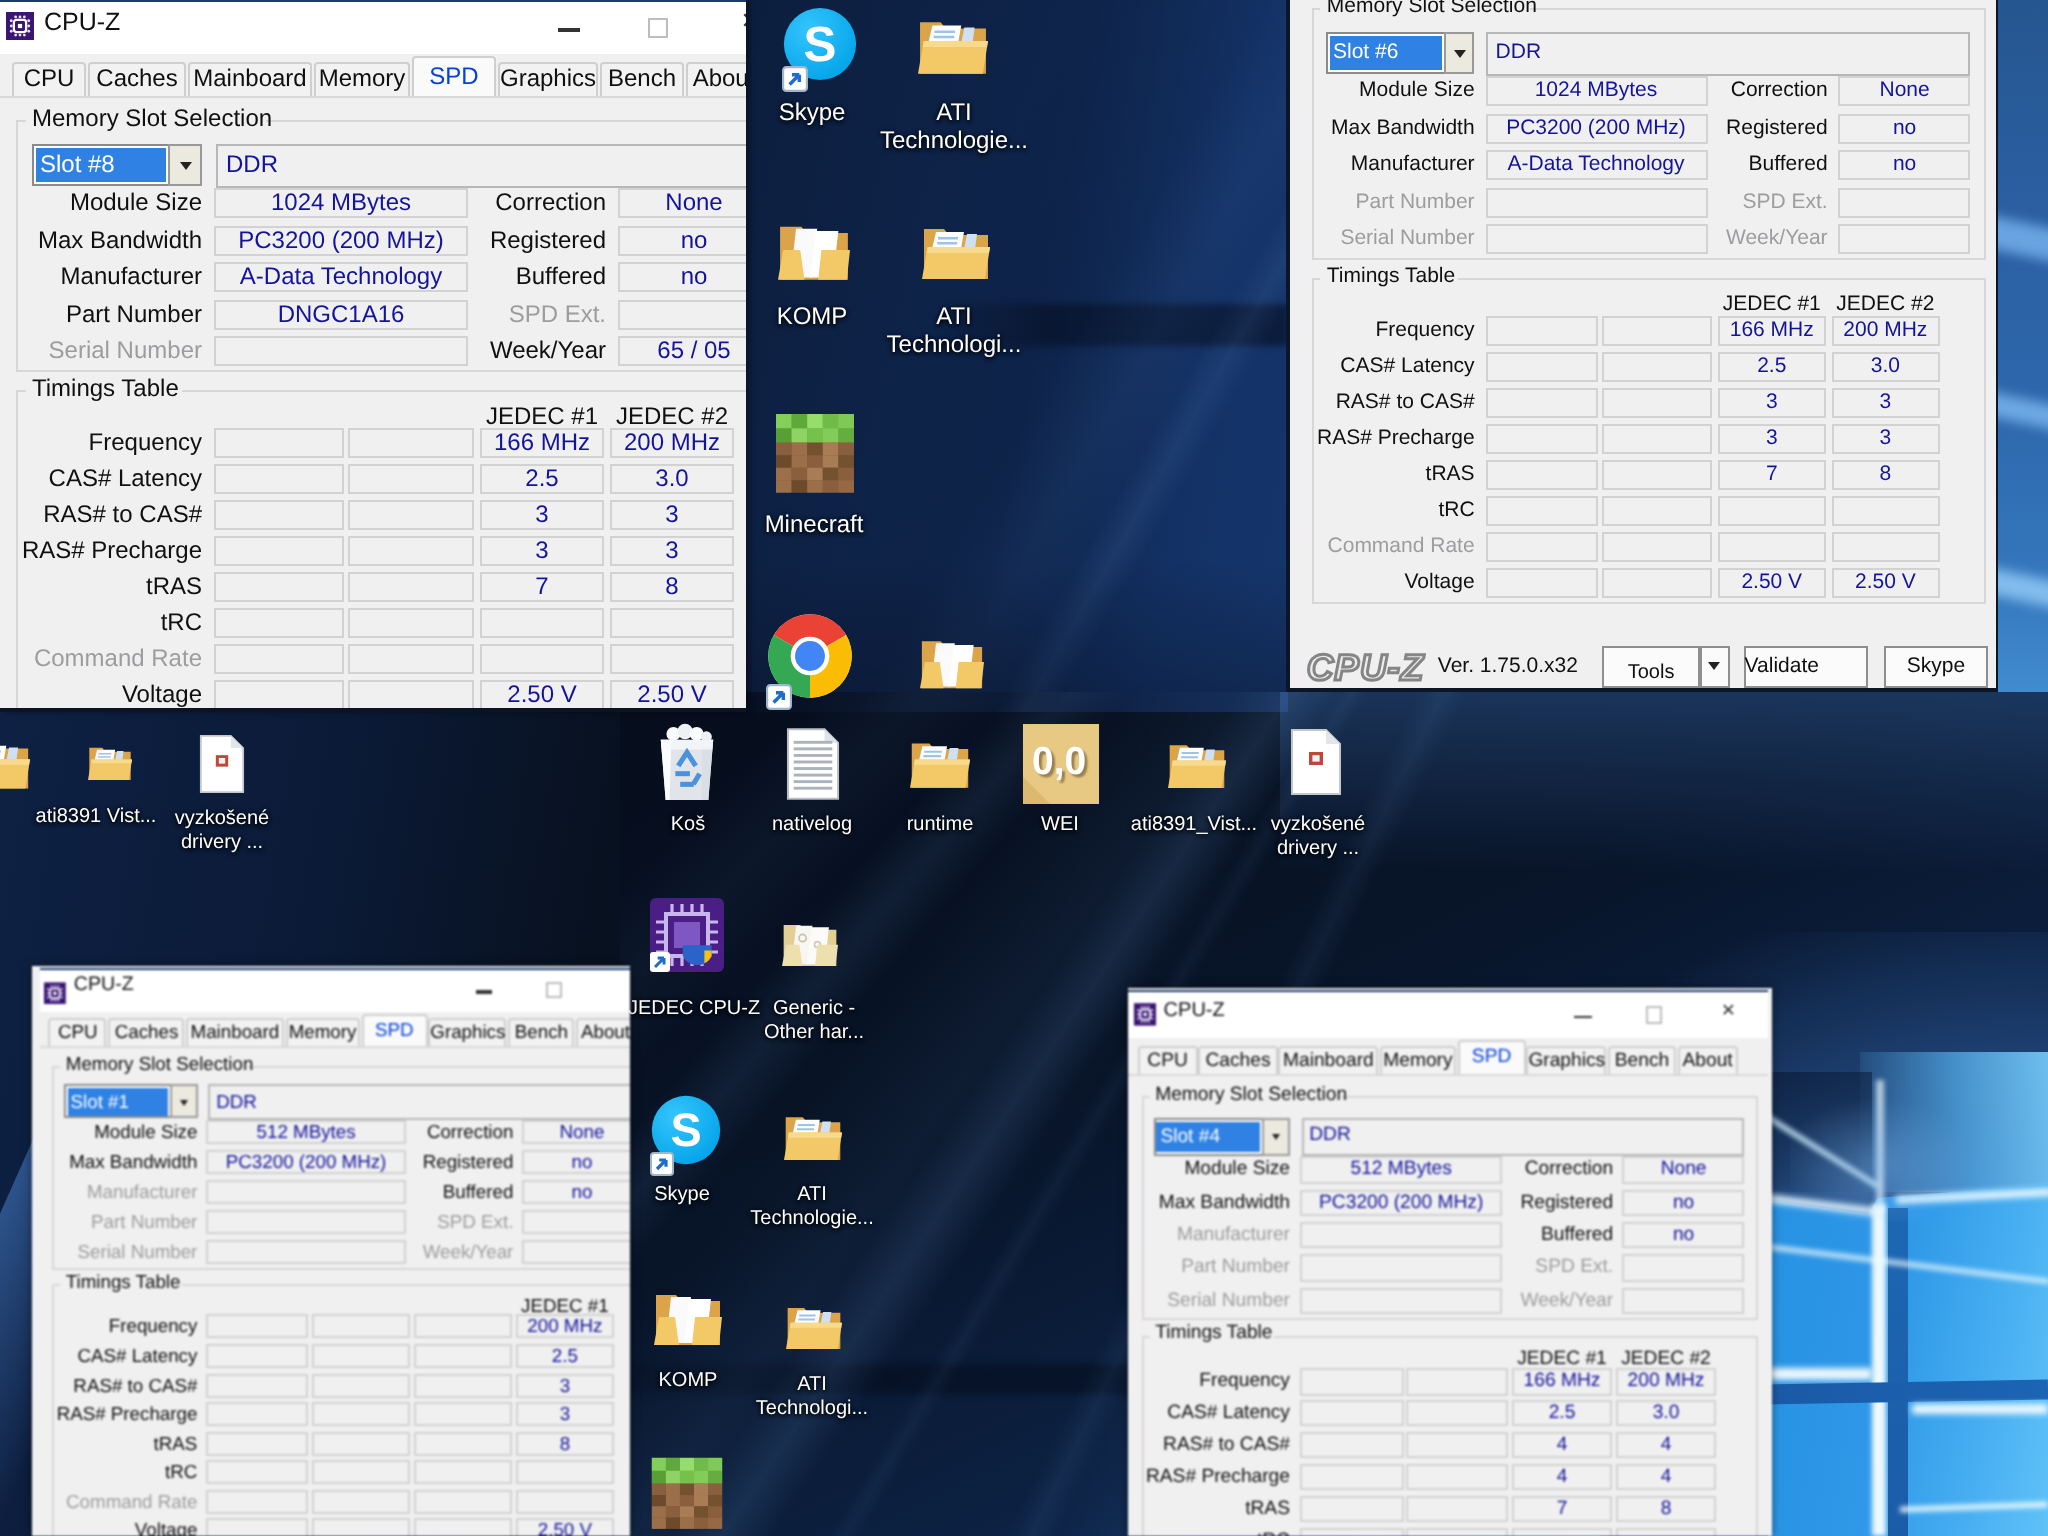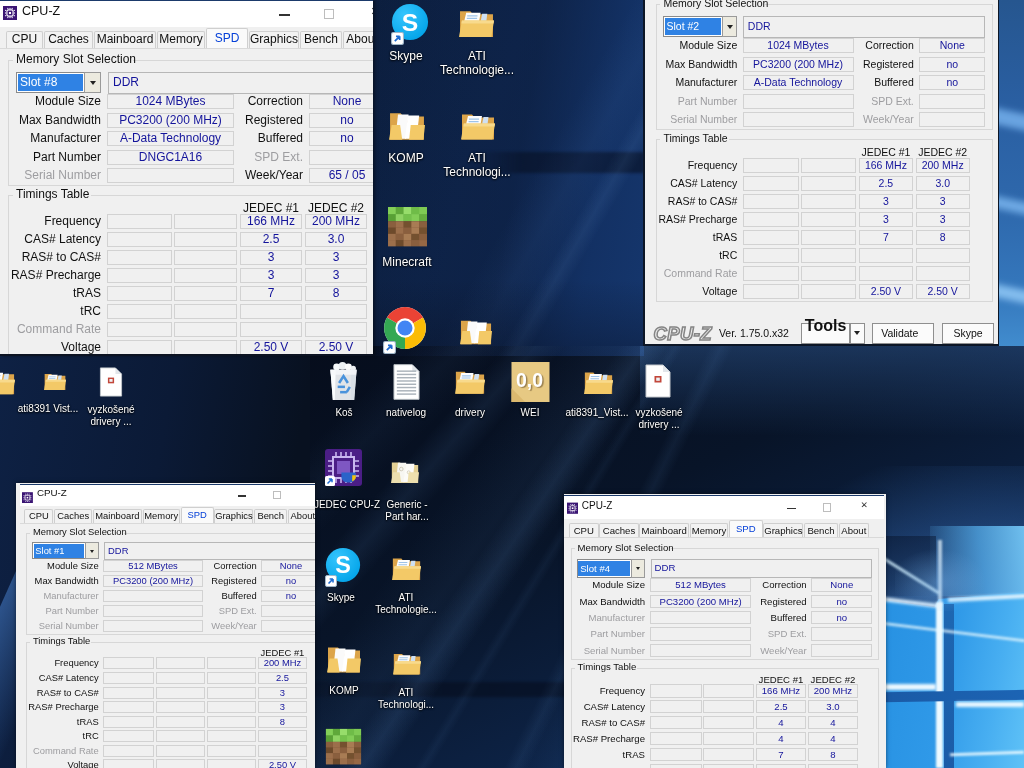--- a/index.html
+++ b/index.html
@@ -199,21 +199,21 @@
     </svg></div>
 <div class="lab" style="left:346px;top:407px;width:120px;font-size:10px;">nativelog</div>
 <div style="position:absolute;left:455px;top:362px;"><svg width="30" height="39" viewBox="0 0 34 30" style="">
       <path d="M1 4 h10 l2.5 3 h19.5 v22 H1 z" fill="#dca449"></path>
       <path d="M5 14 L7 5.5 h14 l-1.5 8.5 z" fill="#fdfdfd"></path>
       <path d="M8 8 h10 v1.2 h-10 z M7.6 10.5 h10 v1.2 h-10 z" fill="#9ec3e8"></path>
       <path d="M21 14 L22.5 6.5 h5 l-1 7.5 z" fill="#cfe0f2"></path>
       <path d="M0 29 L2.8 13 H34 L31.5 29 z" fill="#f3c967"></path>
       <path d="M2.8 13 H34 l-0.5 3 H2.3 z" fill="#f8da8c"></path>
     </svg></div>
-<div class="lab" style="left:410px;top:407px;width:120px;font-size:10px;">drivery</div>
+<div class="lab" style="left:410px;top:407px;width:120px;font-size:10px;">runtime</div>
 <div style="position:absolute;left:511px;top:361px;"><svg width="39" height="42" viewBox="0 0 40 42">
       <rect x="0.5" y="0.5" width="39" height="41" fill="#e7c983"></rect>
       <path d="M0.5 41.5 v-14 l14 14 z" fill="#dcb96f"></path>
       <text x="19" y="26" font-family="Liberation Sans" font-size="20" font-weight="bold" fill="#ffffff" text-anchor="middle" style="text-shadow:1.5px 1.5px 1px #9a8050;">0,0</text>
     </svg></div>
 <div class="lab" style="left:470px;top:407px;width:120px;font-size:10px;">WEI</div>
 <div style="position:absolute;left:584px;top:363px;"><svg width="29" height="38" viewBox="0 0 34 30" style="">
       <path d="M1 4 h10 l2.5 3 h19.5 v22 H1 z" fill="#dca449"></path>
       <path d="M5 14 L7 5.5 h14 l-1.5 8.5 z" fill="#fdfdfd"></path>
       <path d="M8 8 h10 v1.2 h-10 z M7.6 10.5 h10 v1.2 h-10 z" fill="#9ec3e8"></path>
@@ -251,21 +251,21 @@
 <div style="position:absolute;left:391px;top:451px;"><svg width="28" height="41" viewBox="0 0 34 30">
       <path d="M1 4 h10 l2.5 3 h19.5 v22 H1 z" fill="#e3cf93"></path>
       <path d="M6 28 L8.5 4.5 h10 L16 28 z" fill="#f7f6f1"></path>
       <path d="M15 28 L18 5.5 h10.5 L26 28 z" fill="#fcfbf8"></path>
       <circle cx="12.5" cy="12" r="2.2" fill="none" stroke="#c8c2ae" stroke-width="1"></circle>
       <circle cx="21.5" cy="16" r="1.8" fill="none" stroke="#cfc9b5" stroke-width="1"></circle>
       <path d="M0 29 L2.5 16 h8 l2 13 z" fill="#eddfae"></path>
       <path d="M20 29 l1.5 -13 H34 L32.5 29 z" fill="#eddfae"></path>
     </svg></div>
 <div class="lab" style="left:347px;top:499px;width:120px;font-size:10px;">Generic -</div>
-<div class="lab" style="left:347px;top:511px;width:120px;font-size:10px;">Part har...</div>
+<div class="lab" style="left:347px;top:511px;width:120px;font-size:10px;">Other har...</div>
 <div style="position:absolute;left:325px;top:547px;"><svg width="36" height="36" viewBox="0 0 40 40">
       <defs>
         <radialGradient id="sk1" cx="35%" cy="30%" r="80%">
           <stop offset="0%" stop-color="#35c5fd"></stop>
           <stop offset="100%" stop-color="#00a2e8"></stop>
         </radialGradient>
       </defs>
       <circle cx="20" cy="20" r="19" fill="url(#sk1)"></circle>
       <text x="20" y="29" font-family="Liberation Sans" font-size="26" font-weight="bold" fill="#fff" text-anchor="middle">S</text>
     </svg><svg width="12" height="12" viewBox="0 0 12 12" style="position:absolute;left:0;bottom:0;">
@@ -470,21 +470,21 @@
 <div style="position:absolute;left:240px;top:340px;width:62px;height:15px;border:1px solid #d2d2d2;"></div>
 <div style="position:absolute;left:240px;top:340px;width:62px;height:15px;line-height:15px;font-size:12px;color:#14149b;text-align:center;white-space:nowrap;">2.50 V</div>
 <div style="position:absolute;left:305px;top:340px;width:62px;height:15px;border:1px solid #d2d2d2;"></div>
 <div style="position:absolute;left:305px;top:340px;width:62px;height:15px;line-height:15px;font-size:12px;color:#14149b;text-align:center;white-space:nowrap;">2.50 V</div>
 </div>
 <div style="position:absolute;left:643px;top:0px;width:356px;height:346px;overflow:hidden;background:#f0f0f0;filter:blur(0.25px);border-left:2px solid #0c1626;border-bottom:2px solid #0c1626;border-right:1px solid #0c1626;">
 <div style="position:absolute;left:11px;top:4px;width:336.5px;height:126px;border:1px solid #d7d7d7;"></div>
 <div style="position:absolute;left:15.4px;top:-3px;width:104.9px;height:13px;line-height:13px;font-size:10.5px;color:#101010;text-align:left;white-space:nowrap;background:#f0f0f0;padding:0 3px;">Memory Slot Selection</div>
 <div style="position:absolute;left:18px;top:16px;width:74.3px;height:21px;background:#fff;border:1px solid #8a8a8a;"></div>
 <div style="position:absolute;left:19.6px;top:17.8px;width:56.8px;height:17.5px;background:#2f82e4;"></div>
-<div style="position:absolute;left:21.5px;top:18px;width:52.4px;height:17px;line-height:17px;font-size:10.5px;color:#fff;text-align:left;white-space:nowrap;">Slot #2</div>
+<div style="position:absolute;left:21.5px;top:18px;width:52.4px;height:17px;line-height:17px;font-size:10.5px;color:#fff;text-align:left;white-space:nowrap;">Slot #6</div>
 <div style="position:absolute;left:77.4px;top:16px;width:14.9px;height:21px;background:#eceadf;border:1px solid #9a9a9a;">
       <div style="position:absolute;left:30%;top:42%;width:0;height:0;border-left:3.1px solid transparent;border-right:3.1px solid transparent;border-top:4px solid #222;"></div>
     </div>
 <div style="position:absolute;left:98.4px;top:15.5px;width:242.1px;height:22px;border:1px solid #b7b7b7;"></div>
 <div style="position:absolute;left:102.8px;top:17px;width:52.4px;height:19px;line-height:19px;font-size:10.5px;color:#14149b;text-align:left;white-space:nowrap;">DDR</div>
 <div style="position:absolute;left:4px;top:38px;width:88.3px;height:15px;line-height:15px;font-size:10.5px;color:#101010;text-align:right;white-space:nowrap;">Module Size</div>
 <div style="position:absolute;left:97.5px;top:38px;width:111px;height:15px;border:1px solid #d2d2d2;"></div>
 <div style="position:absolute;left:97.5px;top:38px;width:111px;height:15px;line-height:15px;font-size:10.5px;color:#14149b;text-align:center;white-space:nowrap;">1024 MBytes</div>
 <div style="position:absolute;left:4px;top:56.5px;width:88.3px;height:15px;line-height:15px;font-size:10.5px;color:#101010;text-align:right;white-space:nowrap;">Max Bandwidth</div>
 <div style="position:absolute;left:97.5px;top:56.5px;width:111px;height:15px;border:1px solid #d2d2d2;"></div>
@@ -561,26 +561,26 @@
 <div style="position:absolute;left:4px;top:284px;width:88.3px;height:15px;line-height:15px;font-size:10.5px;color:#101010;text-align:right;white-space:nowrap;">Voltage</div>
 <div style="position:absolute;left:97.5px;top:284px;width:56.8px;height:15px;border:1px solid #d2d2d2;"></div>
 <div style="position:absolute;left:156.1px;top:284px;width:55.1px;height:15px;border:1px solid #d2d2d2;"></div>
 <div style="position:absolute;left:213.8px;top:284px;width:54.2px;height:15px;border:1px solid #d2d2d2;"></div>
 <div style="position:absolute;left:213.8px;top:284px;width:54.2px;height:15px;line-height:15px;font-size:10.5px;color:#14149b;text-align:center;white-space:nowrap;">2.50 V</div>
 <div style="position:absolute;left:270.6px;top:284px;width:54.2px;height:15px;border:1px solid #d2d2d2;"></div>
 <div style="position:absolute;left:270.6px;top:284px;width:54.2px;height:15px;line-height:15px;font-size:10.5px;color:#14149b;text-align:center;white-space:nowrap;">2.50 V</div>
 <div style="position:absolute;left:8.4px;top:323px;width:61.2px;height:21px;line-height:21px;font-size:18.4px;color:#ededed;text-align:left;white-space:nowrap;font-weight:bold;font-style:italic;-webkit-text-stroke:1.5px #858585;letter-spacing:0.5px;">CPU-Z</div>
 <div style="position:absolute;left:73.9px;top:325px;width:96.1px;height:17px;line-height:17px;font-size:10.5px;color:#101010;text-align:left;white-space:nowrap;">Ver. 1.75.0.x32</div>
 <div style="position:absolute;left:156.1px;top:322.5px;width:48.9px;height:21px;background:#fbfbfb;border:1px solid #8f8f8f;"></div>
-<div style="position:absolute;left:156.1px;top:315px;width:48.9px;height:21px;line-height:21px;font-size:16px;color:#101010;text-align:center;white-space:nowrap;font-weight:bold;">Tools</div>
+<div style="position:absolute;left:156.1px;top:326px;width:48.9px;height:21px;line-height:21px;font-size:10px;color:#101010;text-align:center;white-space:nowrap;">Tools</div>
 <div style="position:absolute;left:205px;top:322.5px;width:14.9px;height:21px;background:#fbfbfb;border:1px solid #8f8f8f;">
       <div style="position:absolute;left:26%;top:42%;width:0;height:0;border-left:3.1px solid transparent;border-right:3.1px solid transparent;border-top:4px solid #222;"></div>
     </div>
 <div style="position:absolute;left:227.3px;top:322.5px;width:62.1px;height:21px;background:#fbfbfb;border:1px solid #8f8f8f;"></div>
-<div style="position:absolute;left:227.3px;top:322.5px;width:55px;height:21px;line-height:21px;font-size:10.5px;color:#101010;text-align:center;white-space:nowrap;">Validate</div>
+<div style="position:absolute;left:227.3px;top:322.5px;width:55px;height:21px;line-height:21px;font-size:10.5px;color:#101010;text-align:left;white-space:nowrap;">Validate</div>
 <div style="position:absolute;left:296.8px;top:322.5px;width:52.4px;height:21px;background:#fbfbfb;border:1px solid #8f8f8f;"></div>
 <div style="position:absolute;left:296.8px;top:322.5px;width:52.4px;height:21px;line-height:21px;font-size:10.5px;color:#101010;text-align:center;white-space:nowrap;">Skype</div>
 </div>
 <div style="position:absolute;left:16px;top:483px;width:299px;height:285px;overflow:hidden;background:#f0f0f0;filter:blur(0.55px);box-shadow:0 0 4px rgba(0,0,0,0.5);">
 <div style="position:absolute;left:3.7px;top:1px;width:312.8px;height:21.5px;background:#ffffff;border-top:1.6px solid #1b3a6b;box-sizing:border-box;"></div>
 <div style="position:absolute;left:6px;top:5.9px;width:10.9px;height:11.3px;"><svg width="100%" height="100%" viewBox="0 0 16 16">
         <rect x="0" y="0" width="16" height="16" fill="#3a1573"></rect>
         <rect x="4.5" y="4.5" width="7" height="7" fill="none" stroke="#fff" stroke-width="1.3" rx="1.5"></rect>
         <rect x="6.8" y="6.8" width="2.4" height="2.4" fill="#fff"></rect>
         <g fill="#e8e0f8">

